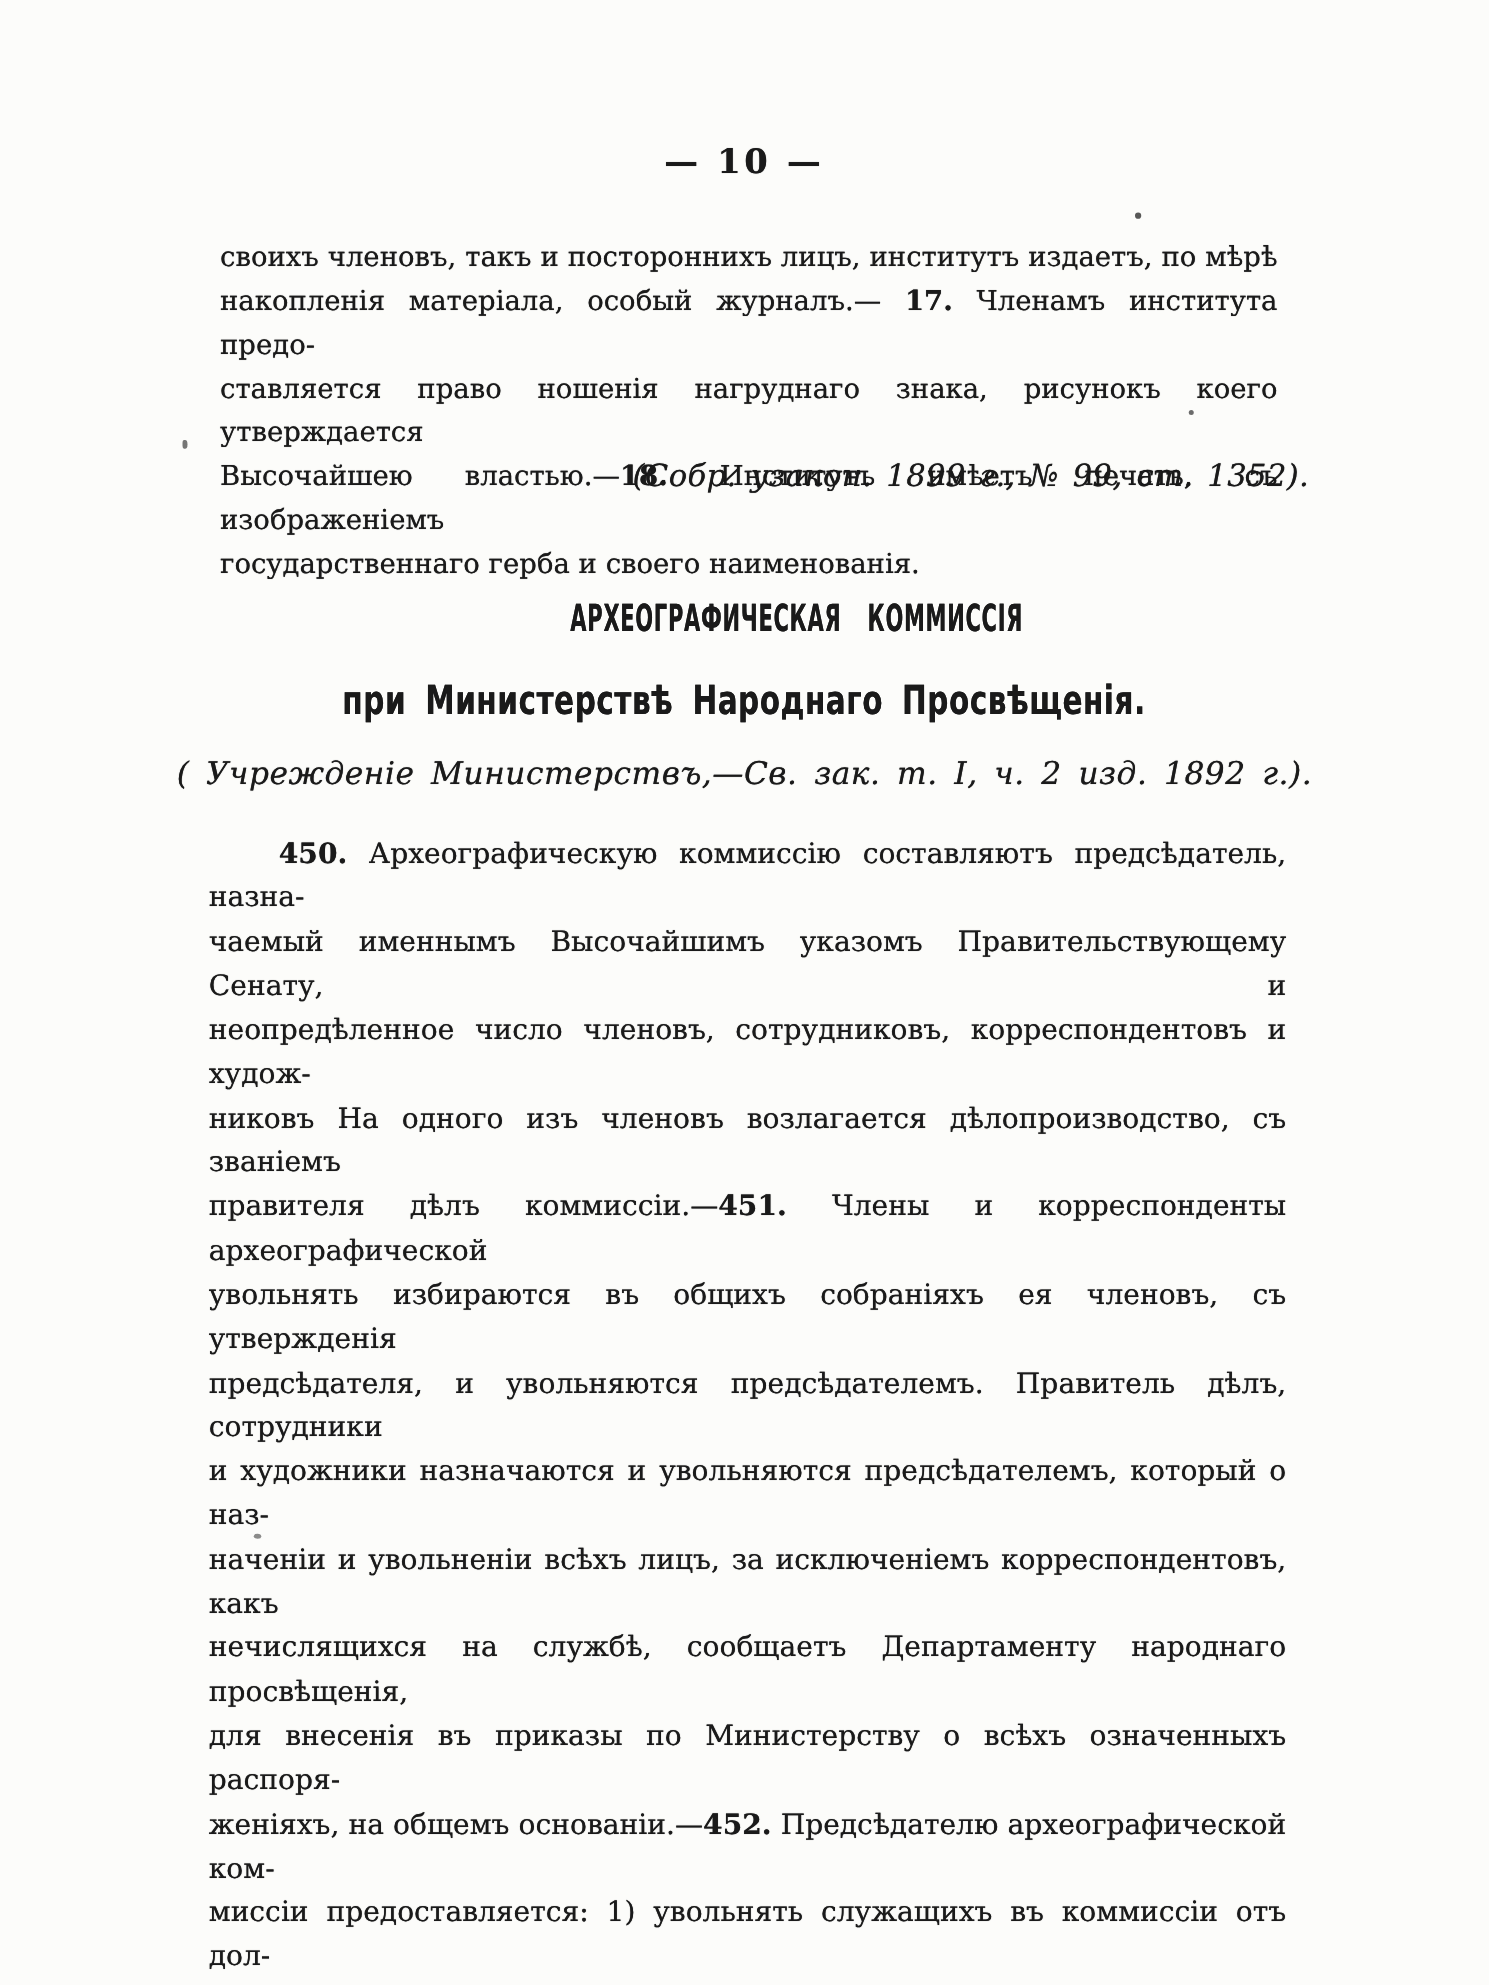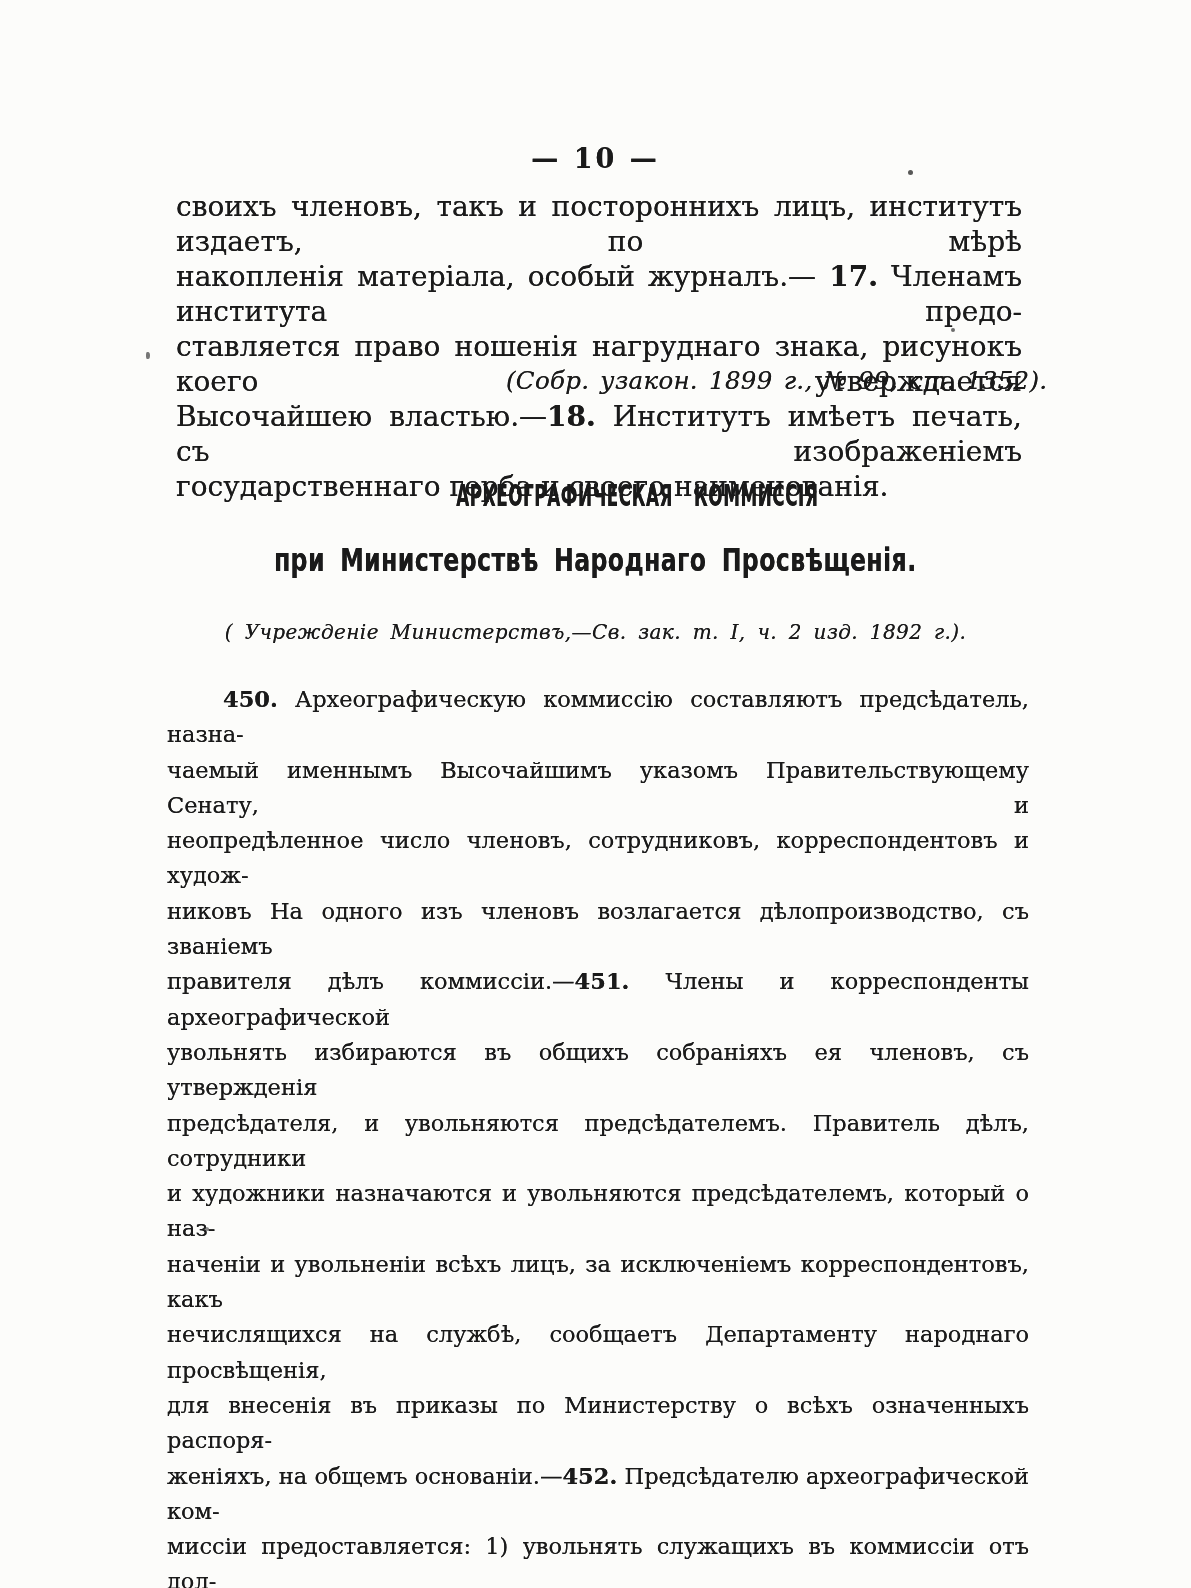--- a/index.html
+++ b/index.html
@@ -13,30 +13,30 @@
     width:1191px;height:1588px;
     background:var(--paper);
     color:var(--ink);
     font-family:"DejaVu Serif",serif;
     overflow:hidden;
     text-shadow:0 0 .55px rgba(15,15,15,.85);
   }
   
   .pgnum{
     position:absolute;top:114px;left:0;width:100%;
-    text-align:center;font-size:27px;letter-spacing:3px;font-weight:bold;margin-top:29px;
+    text-align:center;font-size:27px;letter-spacing:3px;font-weight:bold;
   }
   
   .tline{text-align:justify;text-align-last:justify;}
   .tline.endline{text-align:justify;text-align-last:left;}
-  .tline.indent{text-indent:56px;margin-top:16px;}
+  .tline.indent{text-indent:56px;}
   .tline b{font-weight:bold;}
   .intro{
     position:absolute;top:189px;left:176px;width:846px;
-    font-size:28px;line-height:35px;
+    font-size:22px;line-height:35px;
   }
   .citation{
     position:absolute;top:366px;left:506px;
     font-style:italic;font-size:24.5px;white-space:nowrap;
     letter-spacing:.3px;word-spacing:3px;
   }
   .sec-title{
     position:absolute;top:478px;left:0;width:100%;text-align:center;
     font-family:"DejaVu Sans",sans-serif;font-weight:bold;font-size:30px;
     white-space:nowrap;
@@ -50,23 +50,22 @@
     position:absolute;top:541px;left:0;width:100%;text-align:center;
     font-family:"DejaVu Sans",sans-serif;font-weight:bold;font-size:32px;
     white-space:nowrap;
   }
   .sec-sub .squeeze{
     display:inline-block;transform:scaleX(.74);transform-origin:50% 50%;
     word-spacing:9px;letter-spacing:.5px;
   }
   .sec-ref{
     position:absolute;top:604px;left:0;width:100%;text-align:center;
-    font-style:italic;font-size:20px;letter-spacing:.4px;word-spacing:5px;
+    font-style:italic;font-size:25px;letter-spacing:.4px;word-spacing:5px;
     white-space:nowrap;
-    margin-top:16px;
   }
   .bodytext{
     position:absolute;top:666px;left:167px;width:862px;
     font-size:22.5px;line-height:35.3px;
   }
   
   .speck{position:absolute;background:#2e2e2e;border-radius:50%;}
   .speck.s1{left:908px;top:170px;width:5px;height:5px;opacity:.8;}
   .speck.s2{left:146px;top:352px;width:4px;height:7px;opacity:.65;border-radius:40% 60% 60% 40%;}
   .speck.s3{left:951px;top:328px;width:4px;height:4px;opacity:.7;}

